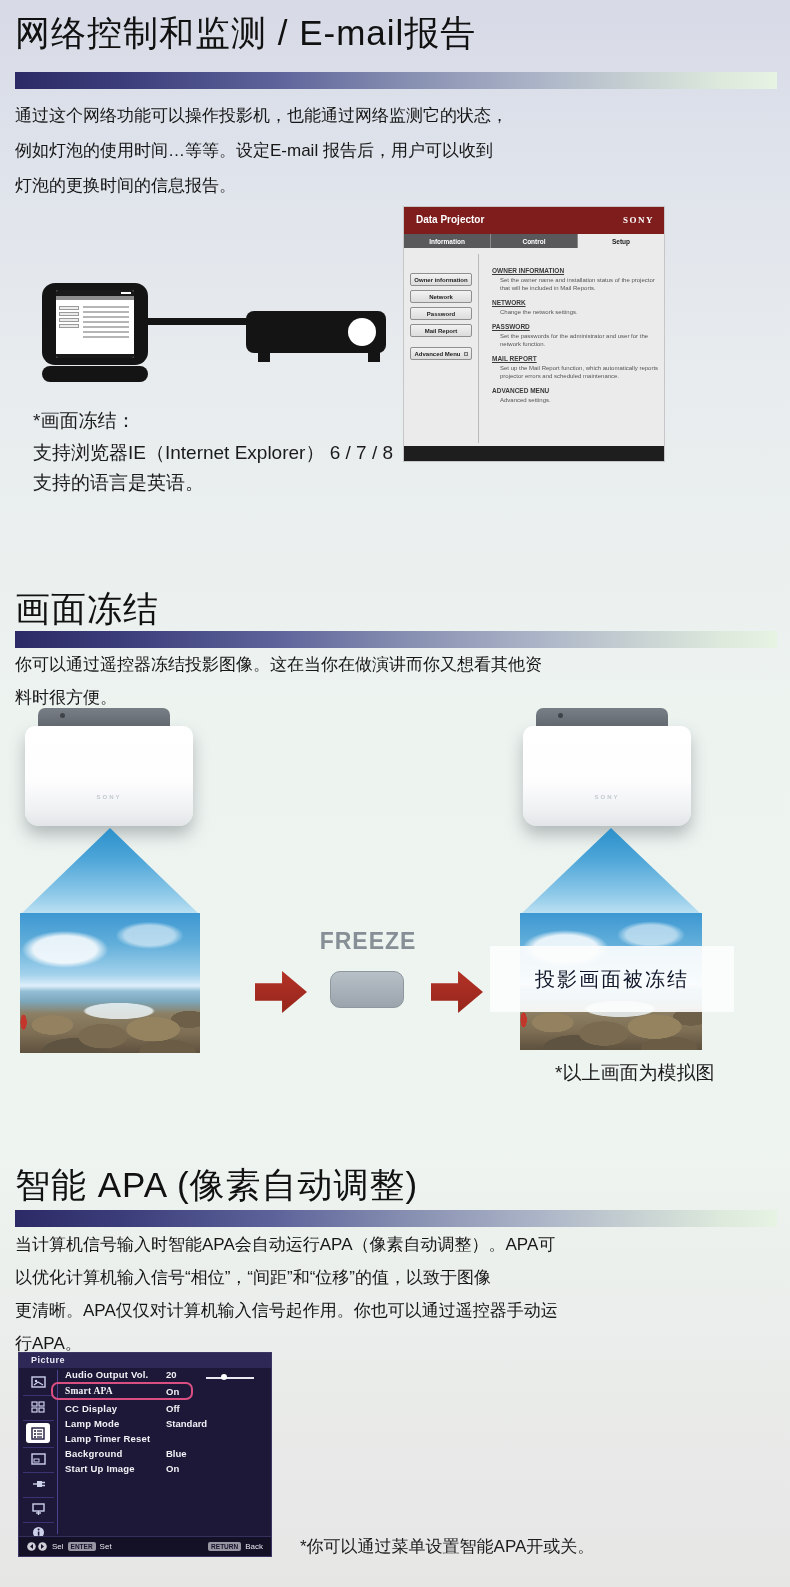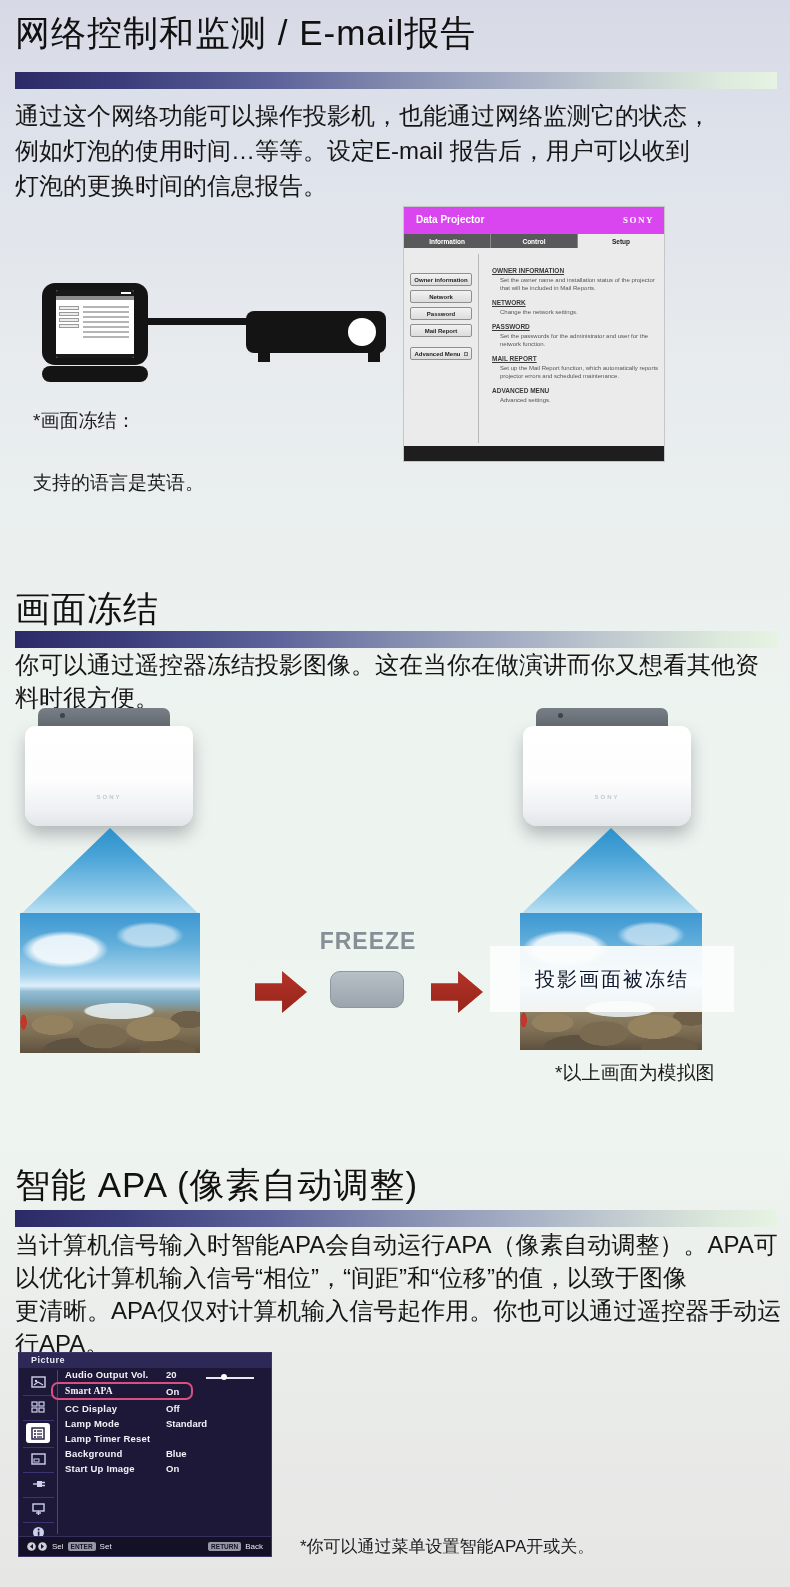--- a/index.html
+++ b/index.html
@@ -11,21 +11,21 @@
     color:#1c1c1c;
   }
   .abs { position:absolute; }
 
   
   .sec-title { font-size:35px; letter-spacing:1px; color:#111; white-space:nowrap; }
   .grad-bar {
     height:17px; width:762px; left:15px;
     background:linear-gradient(90deg,#2c2a66 0%,#3b3d7a 14%,#5d639a 34%,#8890b2 52%,#aab3c6 68%,#c8d2d3 82%,#ddeadc 93%,#e7f3e3 100%);
   }
-  .body-par { font-size:24px; line-height:35px; color:#161616; white-space:pre-line; }
+  .body-par { font-size:17px; line-height:35px; color:#161616; white-space:pre-line; }
   .note-text { font-size:19px; line-height:30px; color:#1b1b1b; white-space:pre-line; }
 
   
   .monitor { left:42px; top:283px; width:106px; height:82px; background:#141414; border-radius:13px; }
   .monitor .screen { position:absolute; left:14px; top:7px; width:78px; height:68px; background:#fff; border-radius:2px; overflow:hidden; }
   .mini-hd { height:6px; background:#1a1a1a; position:relative; }
   .mini-hd i { position:absolute; right:3px; top:2px; width:10px; height:2px; background:#fff; }
   .mini-tabs { height:5px; background:#8d8d8d; border-bottom:1px solid #fff; }
   .mini-side { position:absolute; left:3px; top:16px; width:20px; }
   .mini-side b { display:block; height:4px; border:1px solid #9a9a9a; background:#ececec; margin-bottom:2px; }
@@ -33,21 +33,21 @@
   .mini-lines s { display:block; height:2px; background:#b5b5b5; margin-bottom:3px; }
   .mini-ft { position:absolute; bottom:0; left:0; right:0; height:4px; background:#1a1a1a; }
   .mon-base { left:42px; top:366px; width:106px; height:16px; background:#141414; border-radius:8px; }
   .cable { left:146px; top:318px; width:104px; height:7px; background:#141414; }
   .proj-icon { left:246px; top:311px; width:140px; height:42px; background:#141414; border-radius:8px; }
   .proj-icon .lens { position:absolute; right:10px; top:7px; width:28px; height:28px; background:#fff; border-radius:50%; }
   .proj-foot { width:12px; height:10px; background:#141414; top:352px; }
 
   
   .webui { left:403px; top:206px; width:262px; height:256px; background:#ebebeb; border:1px solid #c6c6c6; font-family:"Liberation Sans",sans-serif; }
-  .web-hd { position:absolute; left:0; top:0; right:0; height:27px; background:#d946ef; }
+  .web-hd { position:absolute; left:0; top:0; right:0; height:27px; background:#7f1d1d; }
   .web-hd .t { position:absolute; left:12px; top:7px; color:#fff; font-size:10px; font-weight:bold; }
   .web-hd .sony { position:absolute; right:10px; top:8px; color:#fff; font-size:9px; font-weight:bold; font-family:"Liberation Serif",serif; letter-spacing:1.5px; }
   .web-tabs { position:absolute; left:0; top:27px; right:0; height:14px; display:flex; }
   .web-tab { flex:1; display:flex; align-items:center; justify-content:center; font-size:6.5px; font-weight:bold; color:#fff; background:#59595c; border-right:1px solid #8a8a8a; }
   .web-tab.active { background:#ebebeb; color:#222; border-right:none; }
   .web-sidebtn { position:absolute; left:6px; width:62px; height:13px; background:linear-gradient(#f2f2f2,#dcdcdc); border:1px solid #8f8f8f; border-radius:2px;
     display:flex; align-items:center; justify-content:center; font-size:6px; font-weight:bold; color:#222; }
   .web-vline { position:absolute; left:74px; top:47px; bottom:18px; width:1px; background:#b9b9b9; }
   .web-content { position:absolute; left:88px; top:60px; width:168px; }
   .web-sec { margin-bottom:7px; }
@@ -188,20 +188,21 @@
       </div>
       <div class="web-sec">
         <h4 class="nou">ADVANCED MENU</h4>
         <p>Advanced settings.</p>
       </div>
     </div>
     <div class="web-ft"></div>
   </div>
 
   <div class="abs note-text" style="left:33px; top:406px;">*画面冻结：</div>
+  <div class="abs note-text" style="left:33px; top:438px;">支持浏览器IE（Internet Explorer） 6 / 7 / 8</div>
   <div class="abs sec-title" style="left:15px; top:586px;">画面冻结</div>
 
   <div class="abs note-text" style="left:33px; top:468px;">支持的语言是英语。</div>
   <div class="abs grad-bar" style="top:631px;"></div>
   <div class="abs body-par" style="left:15px; top:648px; width:780px; line-height:33px;">你可以通过遥控器冻结投影图像。这在当你在做演讲而你又想看其他资
 料时很方便。</div>
 
   <div class="abs projector" style="left:25px; top:708px;">
     <div class="proj-top">
         <i></i>

